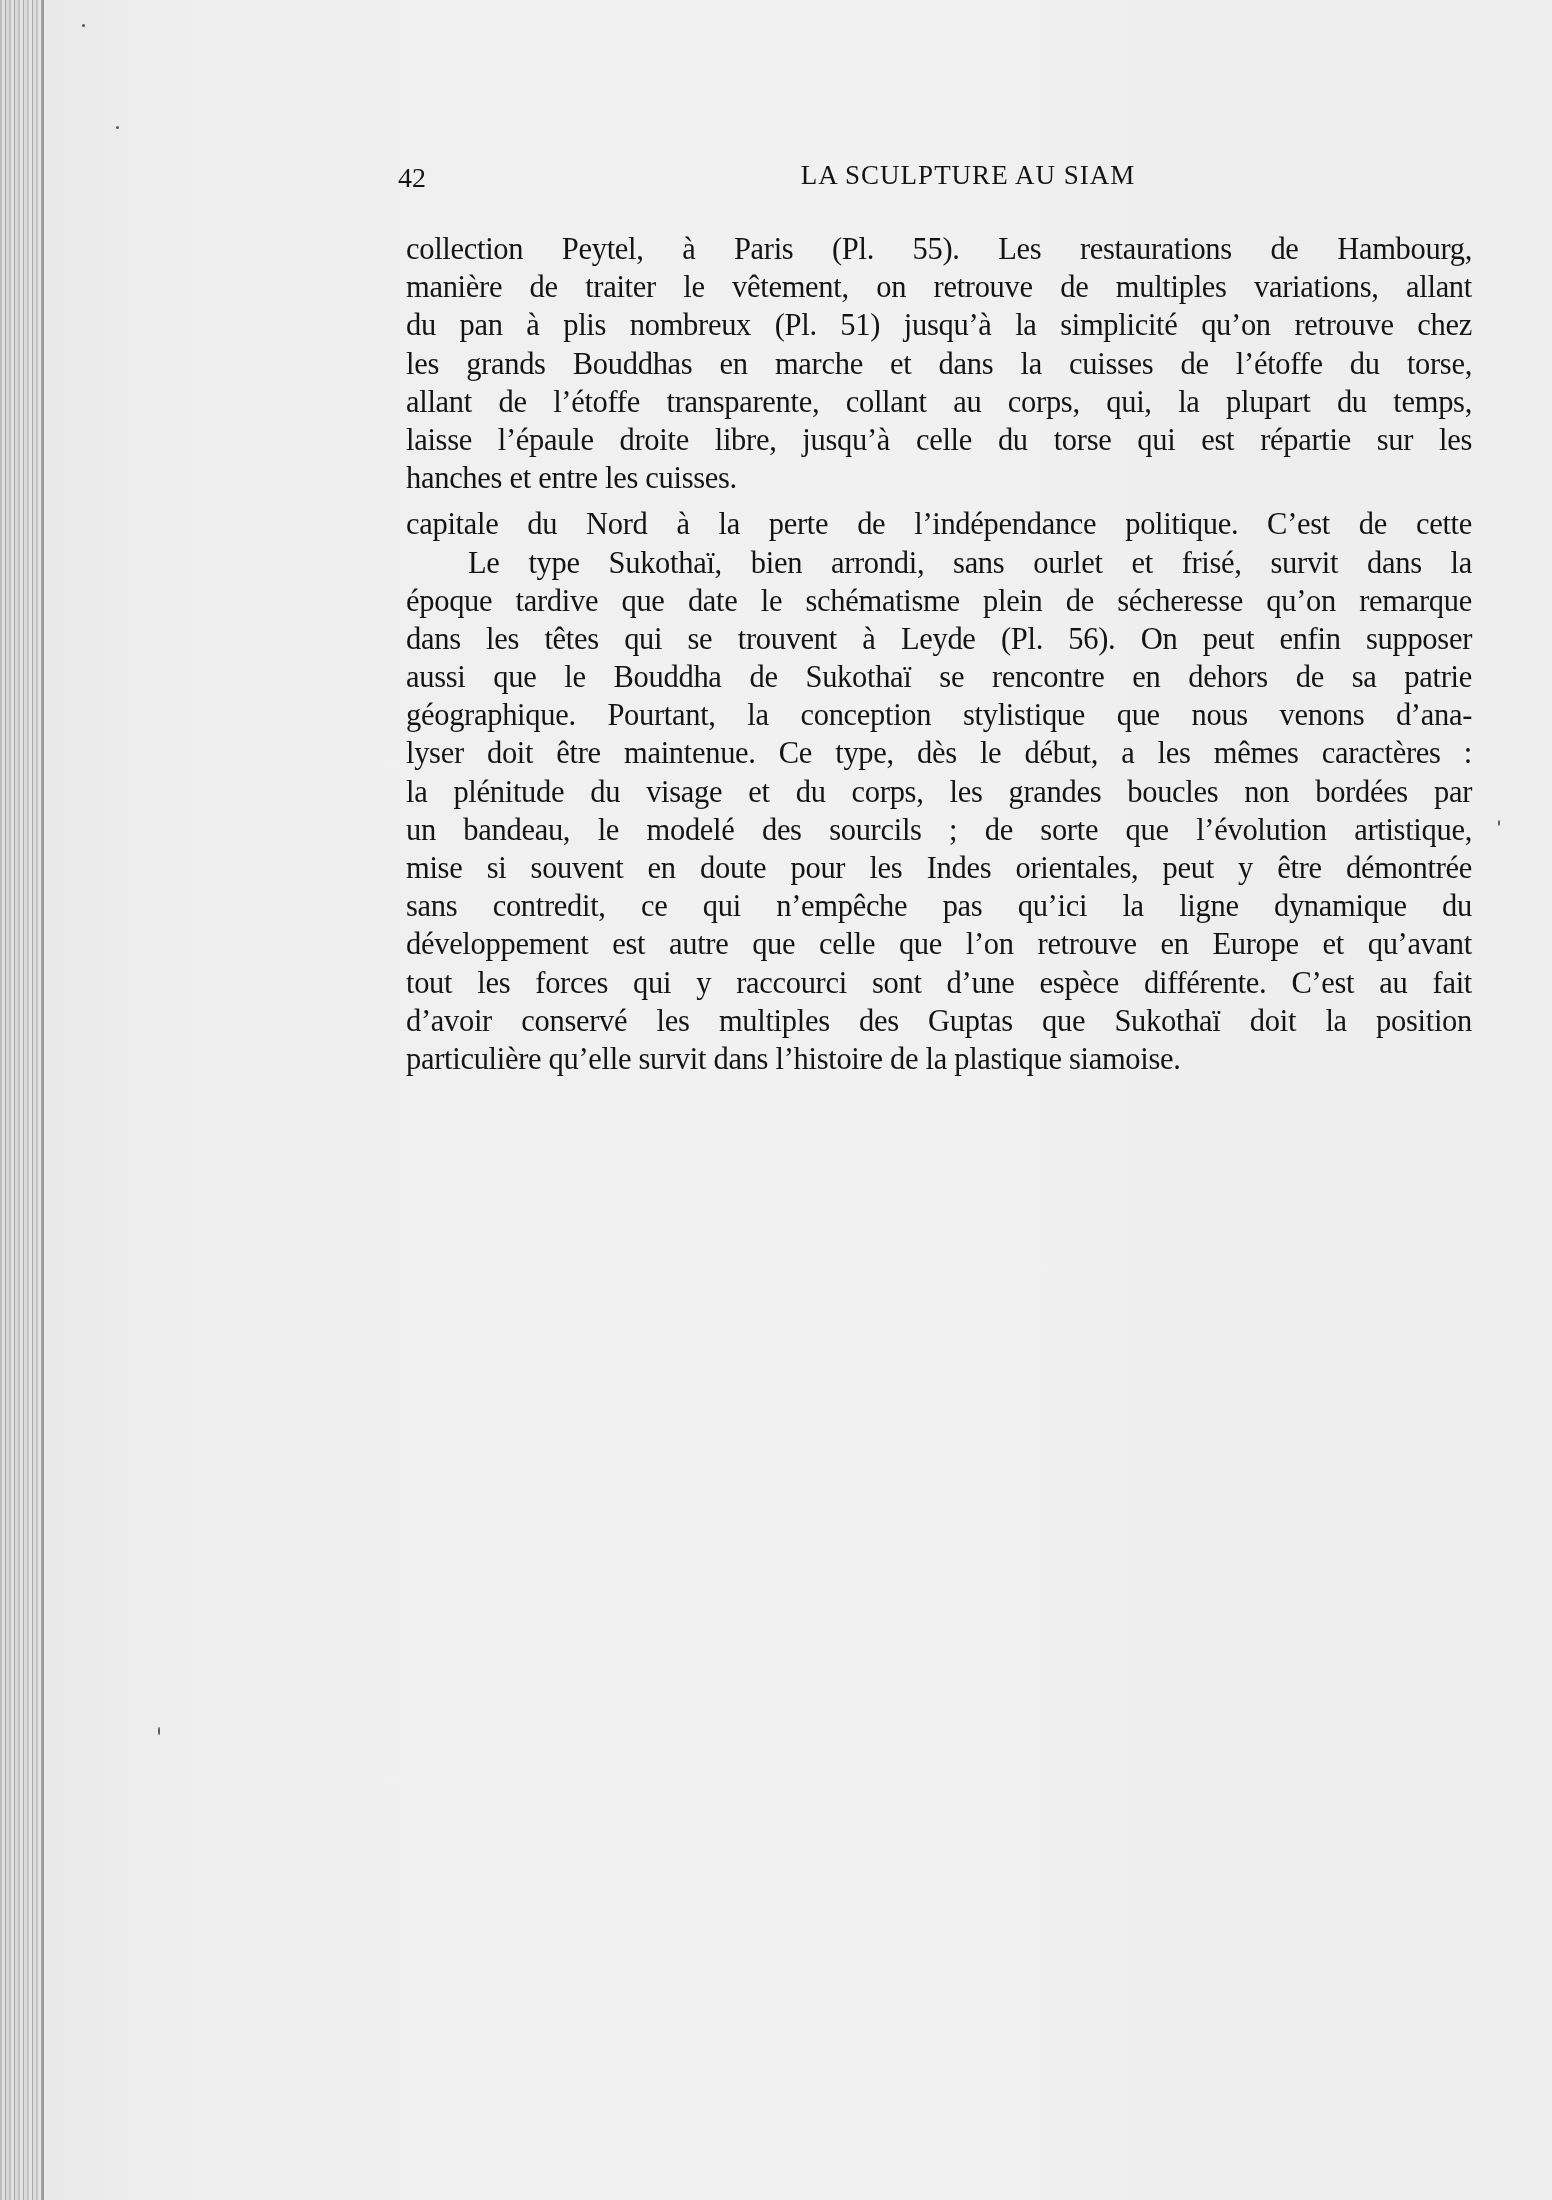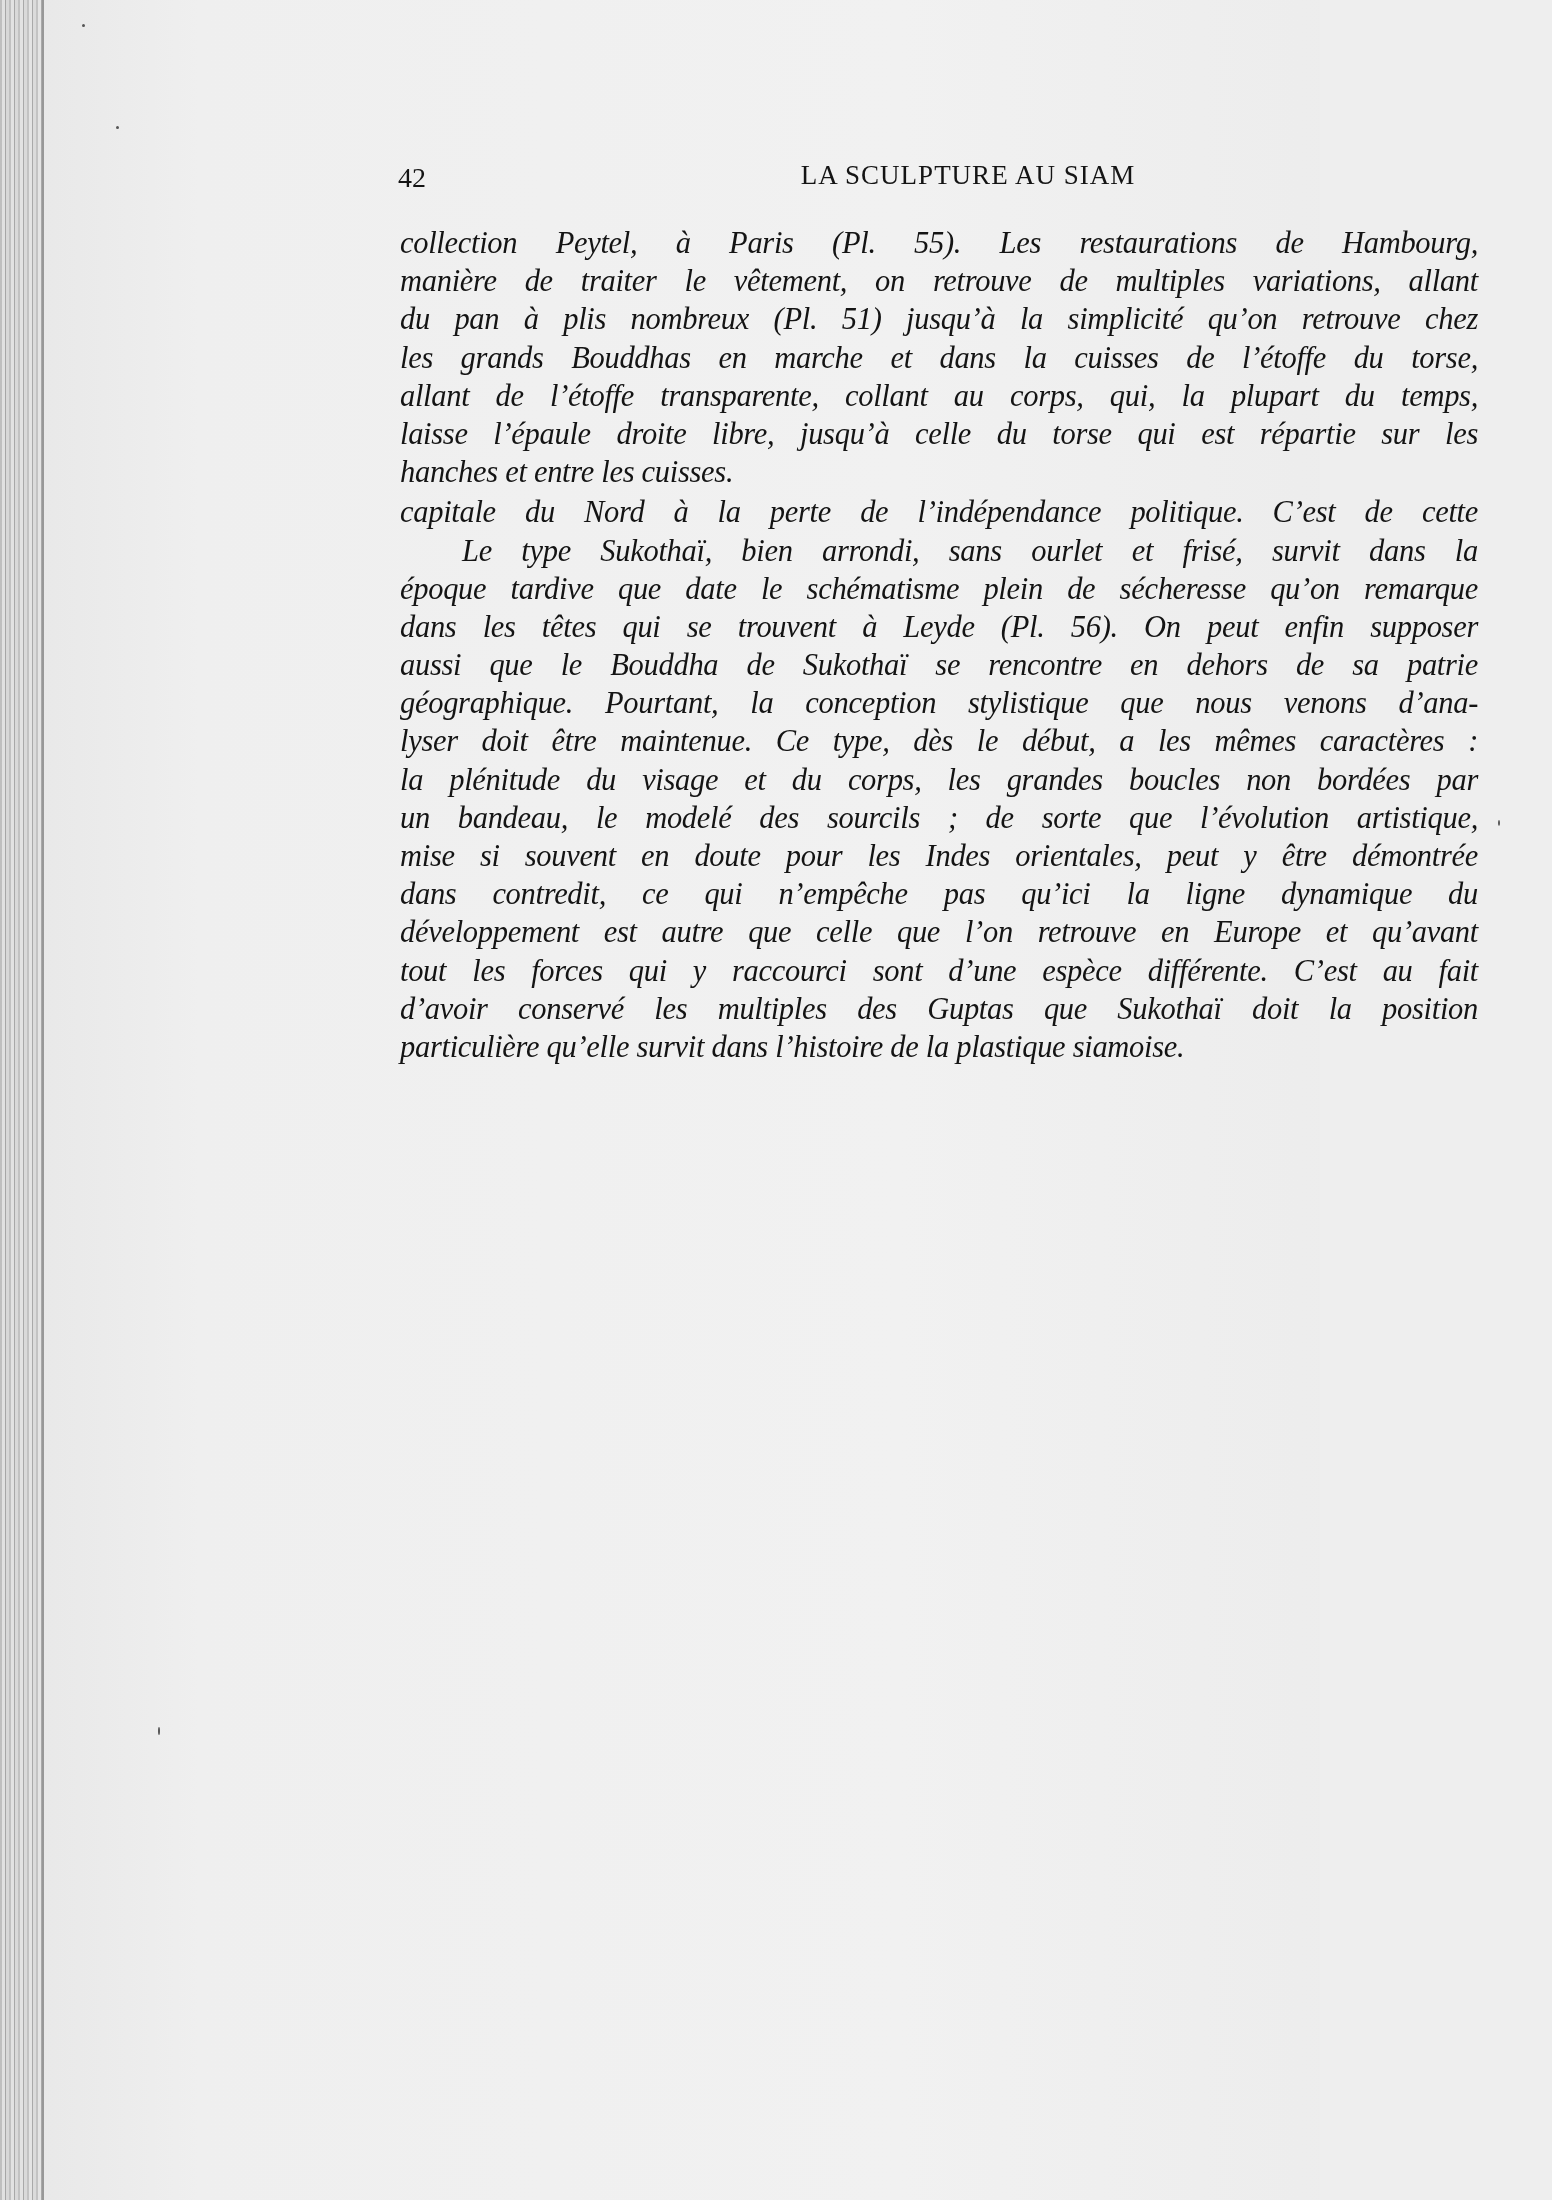--- a/index.html
+++ b/index.html
@@ -57,22 +57,21 @@
       font-size: 27px;
       letter-spacing: 1px;
     }
     .body-text {
       position: absolute;
       top: 222px;
       left: 398px;
       width: 1082px;
     }
     .para {
-      margin: 2px;
-      font-style: italic;
+      margin: 8px;
     }
     .line {
       display: block;
       font-size: 30.5px;
       line-height: 38.2px;
       height: 38.2px;
       white-space: nowrap;
       text-align: justify;
       text-align-last: justify;
       letter-spacing: -0.3px;
@@ -116,21 +115,21 @@
       <span class="line">capitale du Nord à la perte de l’indépendance politique. C’est de cette</span>
       <span class="line indent">Le type Sukothaï, bien arrondi, sans ourlet et frisé, survit dans la</span>
       <span class="line">époque tardive que date le schématisme plein de sécheresse qu’on remarque</span>
       <span class="line">dans les têtes qui se trouvent à Leyde (Pl. 56). On peut enfin supposer</span>
       <span class="line">aussi que le Bouddha de Sukothaï se rencontre en dehors de sa patrie</span>
       <span class="line">géographique. Pourtant, la conception stylistique que nous venons d’ana-</span>
       <span class="line">lyser doit être maintenue. Ce type, dès le début, a les mêmes caractères :</span>
       <span class="line">la plénitude du visage et du corps, les grandes boucles non bordées par</span>
       <span class="line">un bandeau, le modelé des sourcils ; de sorte que l’évolution artistique,</span>
       <span class="line">mise si souvent en doute pour les Indes orientales, peut y être démontrée</span>
-      <span class="line">dans contredit, ce qui n’empêche pas qu’ici la ligne dynamique du</span>
+      <span class="line">sans contredit, ce qui n’empêche pas qu’ici la ligne dynamique du</span>
       <span class="line">développement est autre que celle que l’on retrouve en Europe et qu’avant</span>
       <span class="line">tout les forces qui y raccourci sont d’une espèce différente. C’est au fait</span>
       <span class="line">d’avoir conservé les multiples des Guptas que Sukothaï doit la position</span>
       <span class="line last">particulière qu’elle survit dans l’histoire de la plastique siamoise.</span>
     </div>
   </div>
 
   <span class="speck" style="left:82px;top:24px;"></span>
   <span class="speck" style="left:116px;top:126px;"></span>
   <span class="speck" style="left:1498px;top:820px;width:2px;height:6px;"></span>

